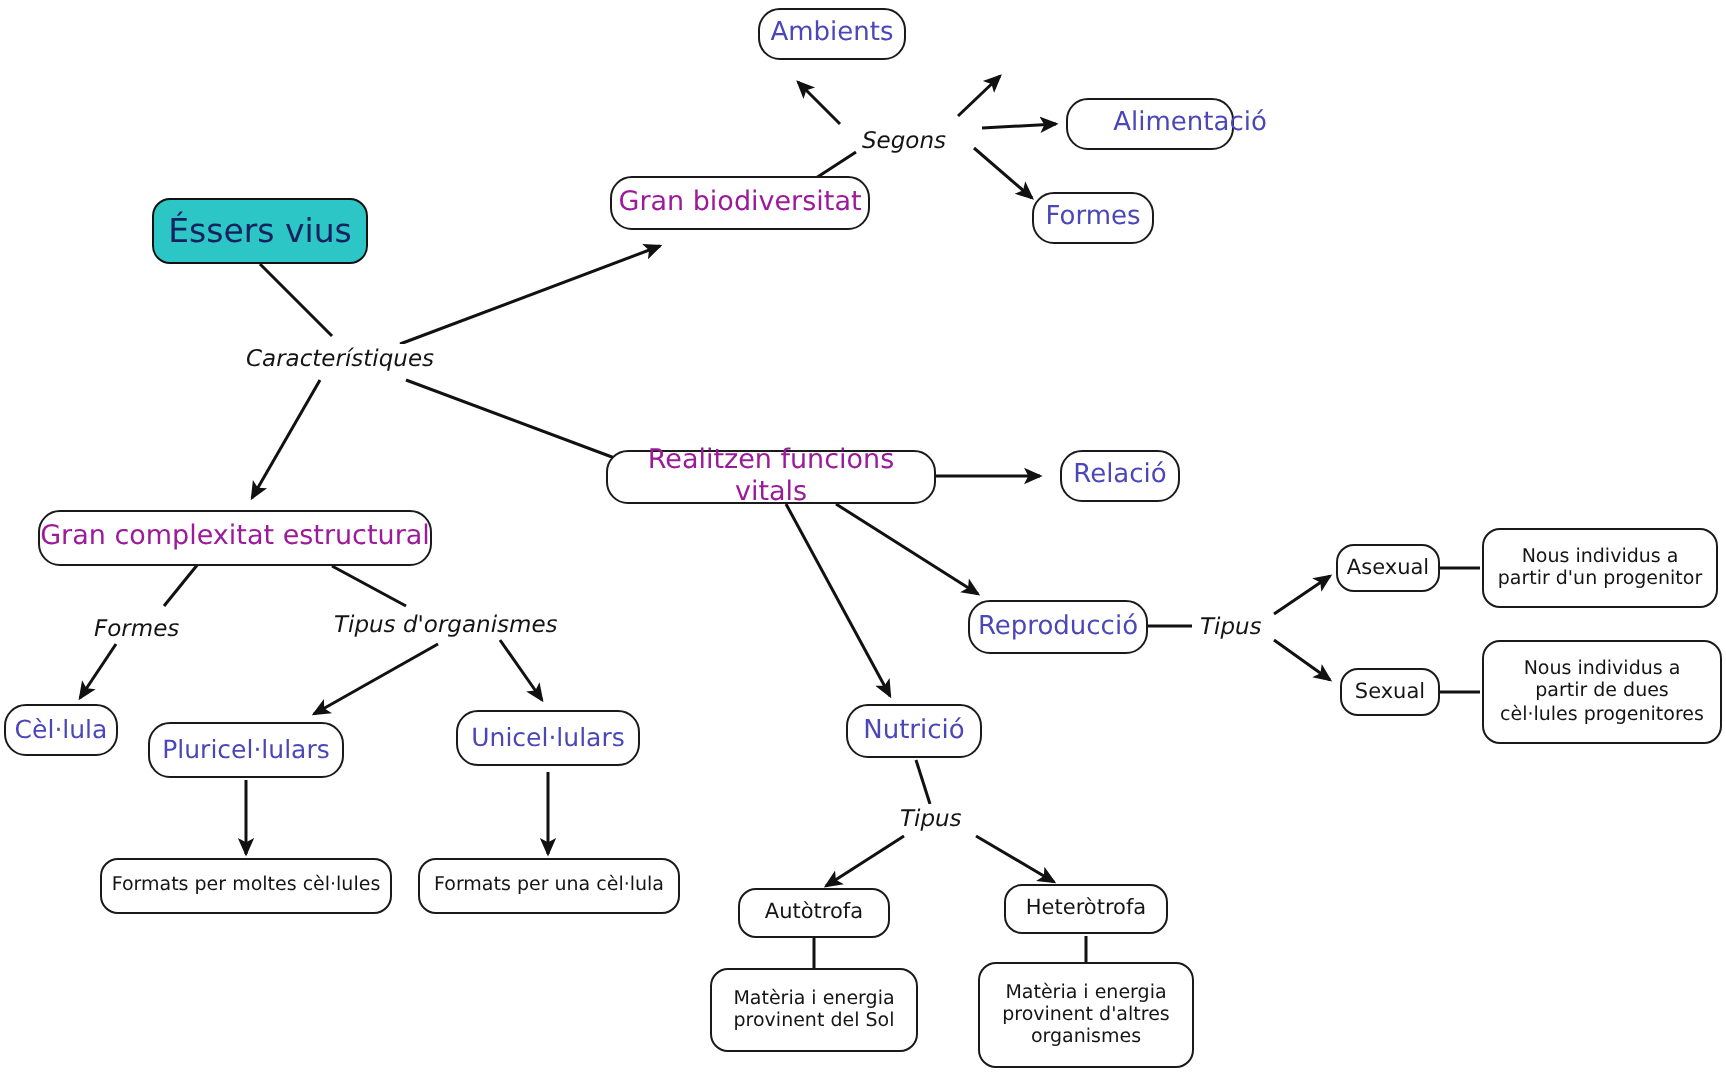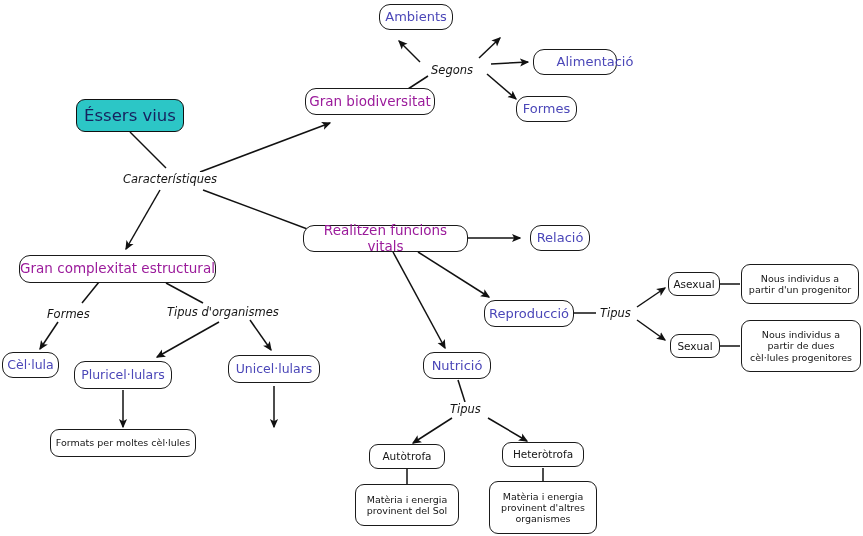--- a/index.html
+++ b/index.html
@@ -202,20 +202,21 @@
   <div class="node magenta" style="left:19px; top:255px; width:197px; height:28px;text-align:right;">Gran complexitat estructural</div>
 
   <div class="node violet-sm" style="left:2px; top:352px; width:57px; height:26px;">Cèl·lula</div>
 
   <div class="node violet-sm" style="left:74px; top:361px; width:98px; height:28px;text-align:right;">Pluricel·lulars</div>
 
   <div class="node violet-sm" style="left:228px; top:355px; width:92px; height:28px;">Unicel·lulars</div>
 
   <div class="node plain" style="left:50px; top:429px; width:146px; height:28px;">Formats per moltes cèl·lules</div>
 
+  <div class="node plain" style="left:209px; top:429px; width:131px; height:28px;">Formats per una cèl·lula</div>
 
   <div class="linklabel" style="left:121px; top:172px;">Característiques</div>
 
   <div class="linklabel" style="left:429px; top:63px;">Segons</div>
 
   <div class="linklabel" style="left:598px; top:306px;">Tipus</div>
 
   <div class="linklabel" style="left:448px; top:402px;">Tipus</div>
 
   <div class="linklabel" style="left:45px; top:307px;">Formes</div>

